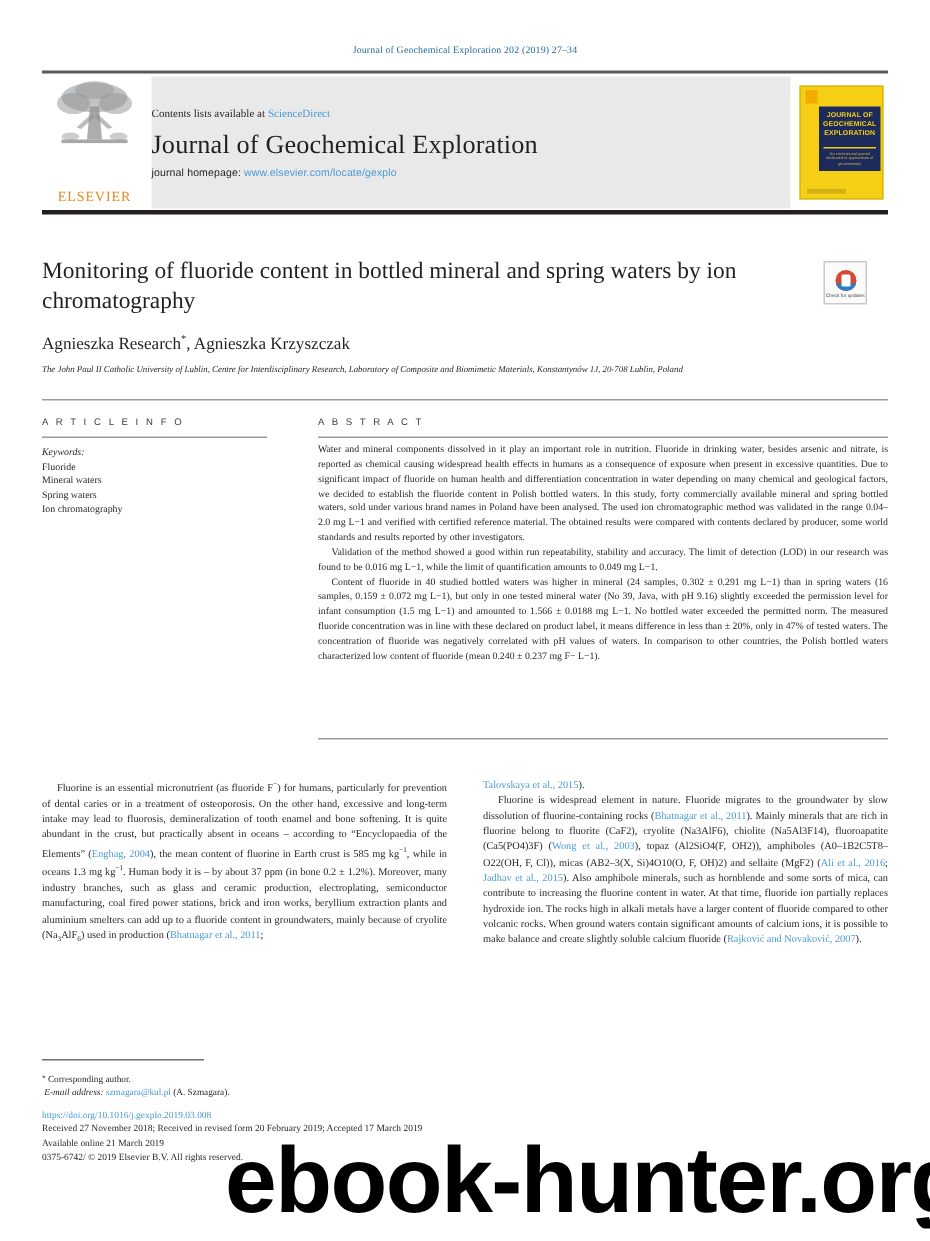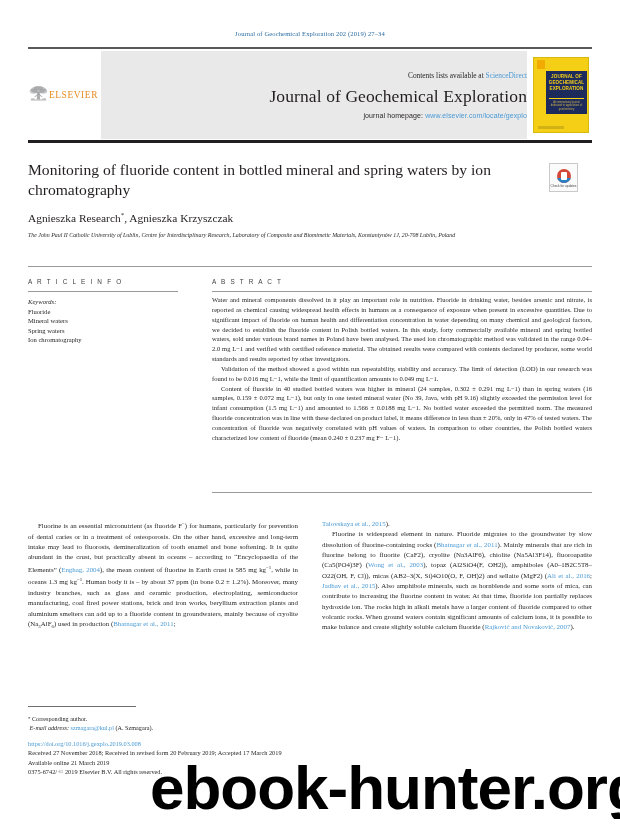--- a/index.html
+++ b/index.html
@@ -61,40 +61,41 @@
     width: 564px; height: 88px;
     display: flex;
     align-items: stretch;
   }
   .elsevier-logo {
     width: 70px;
     flex: none;
     position: relative;
     background: #fff;
     display: flex;
+    flex-direction: column;
     align-items: center;
-    justify-content: center;
+    justify-content: space-between;
     padding-bottom: 2px;
     box-sizing: border-box;
   }
   .tree-svg { display:block; }
   .elsevier-word {
     font-family: "Liberation Serif", serif;
     font-size: 9.4px;
     letter-spacing: .6px;
     color: #e88b20;
     margin-top: 1px;
   }
   .mast-center {
     flex: 1;
     background: #e9e9ea;
     margin: 0 3px;
     display: flex;
     flex-direction: column;
-    align-items: flex-end;
+    align-items: flex-start;
     justify-content: center;
     gap: 2px;
     box-sizing: border-box;
     padding: 4px 0;
   }
   .contents-line {
     font-size: 7.4px;
     color: #231f20;
   }
   .contents-line .sd-link { color: #4a9ad4; }
@@ -189,21 +190,21 @@
     position: absolute;
     bottom: 3px; left: 4px;
     width: 26px; height: 3px;
     background: #b99c14;
     opacity: .6;
   }
 
   
   .title-block {
     position: absolute;
-    top: 160px;
+    top: 171px;
     left: 28px;
     width: 564px;
   }
   .paper-title {
     font-size: 15.6px;
     line-height: 19.5px;
     color: #231f20;
     width: 470px;
     font-weight: normal;
     margin: 0;

